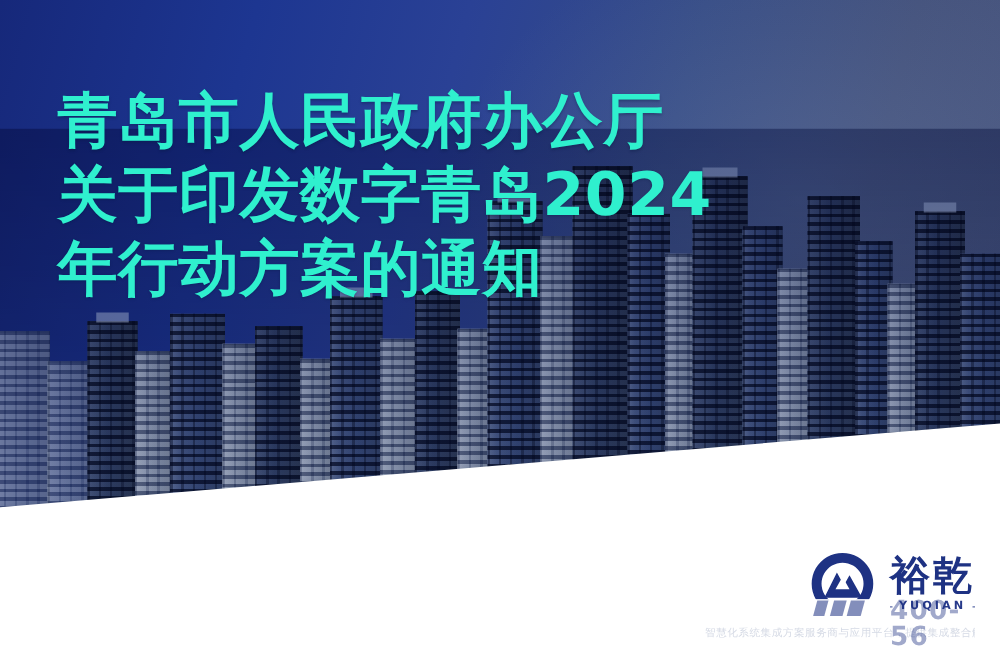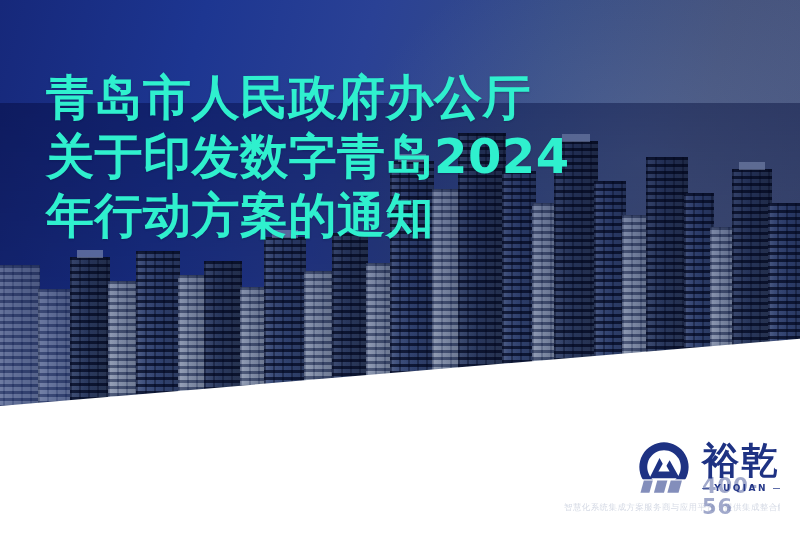--- a/index.html
+++ b/index.html
@@ -223,21 +223,21 @@
     flex: 0 0 56px;
   }
   .logo-words {
     display: flex;
     flex-direction: column;
     align-items: center;
     line-height: 1;
   }
   .logo-cn {
     color: #1e3283;
-    font-size: 37px;
+    font-size: 32px;
     font-weight: 700;
     letter-spacing: 2px;
     font-family: "DejaVu Sans", "Liberation Sans", sans-serif;
   }
   .logo-pinyin-row {
     display: flex;
     align-items: center;
     gap: 5px;
     margin-top: 5px;
     width: 100%;

